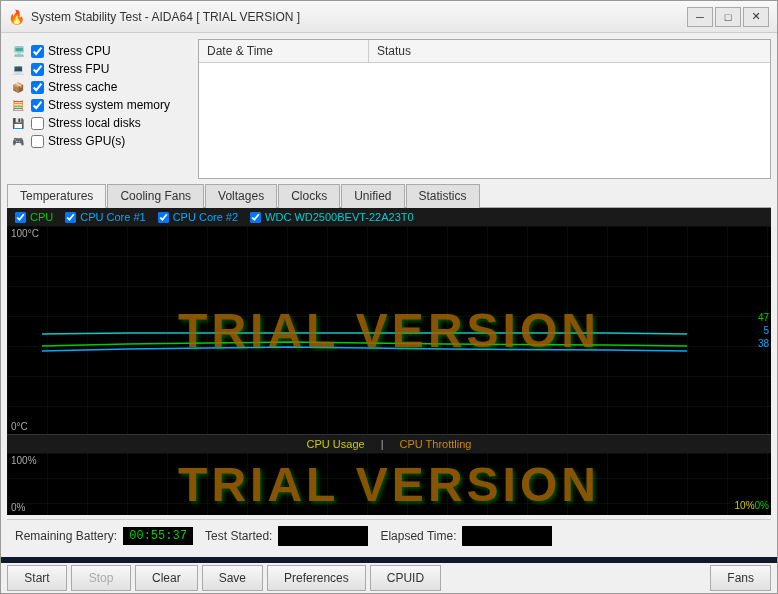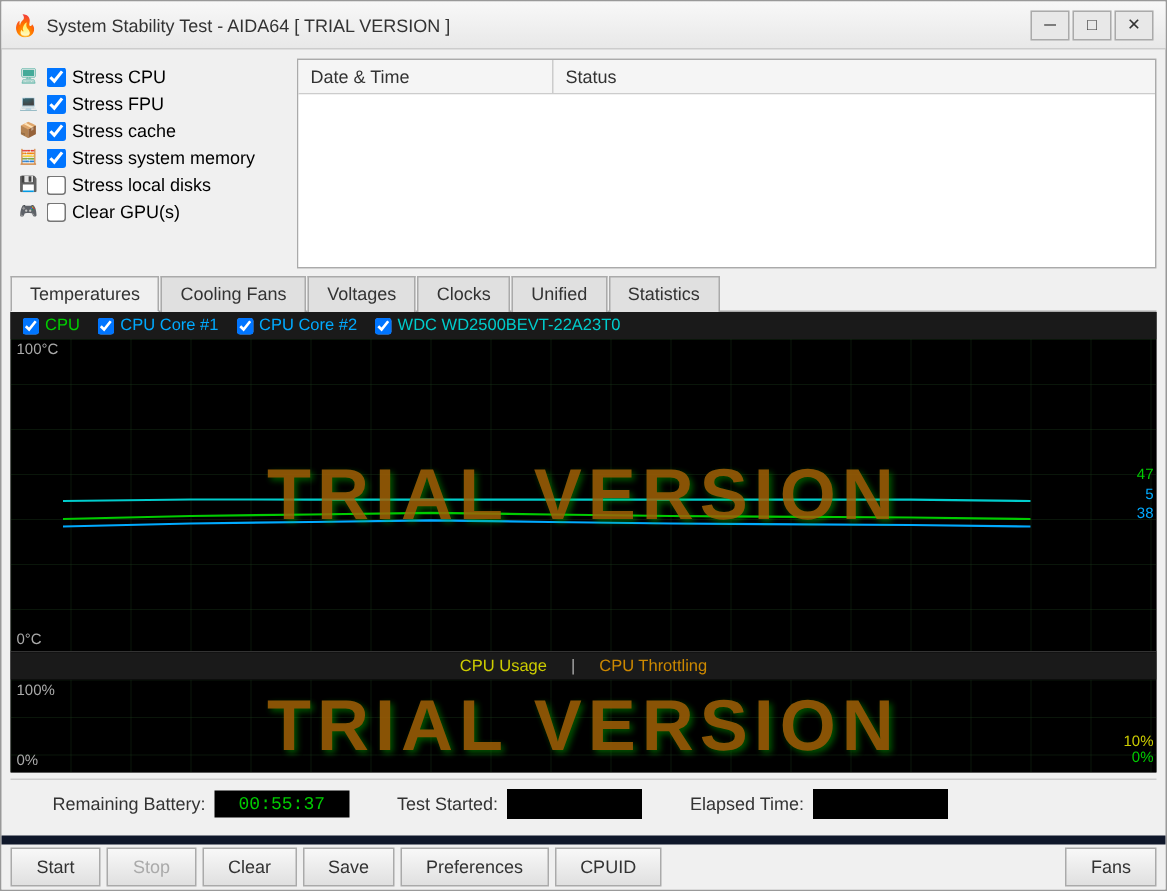--- a/index.html
+++ b/index.html
@@ -262,45 +262,44 @@
       flex: 1;
       position: relative;
       overflow: hidden;
     }
 
     .bottom-values-right {
       position: absolute;
       right: 2px;
       bottom: 4px;
       display: flex;
-      flex-direction: column;
+      flex-direction: row;
       align-items: flex-end;
     }
 
     .status-bar {
       height: 32px;
       background: #f0f0f0;
       border-top: 1px solid #ccc;
       display: flex;
       align-items: center;
       padding: 0 8px;
       gap: 12px;
     }
     .status-item {
       display: flex;
       align-items: center;
       gap: 6px;
       font-size: 12px;
       color: #333;
-      margin-left: 20px;
     }
     .status-value {
       background: #000;
       color: #00cc00;
-      padding: 2px 16px;
+      padding: 2px 6px;
       font-size: 12px;
       min-width: 70px;
       text-align: center;
       font-family: 'Courier New', monospace;
     }
     .status-value-dark {
       background: #000;
       color: #000;
       padding: 2px 6px;
       font-size: 12px;
@@ -377,21 +376,21 @@
             <span>Stress system memory</span>
           </div>
           <div class="checkbox-item">
             <span class="item-icon" style="color: rgb(170, 170, 170);">💾</span>
             <input type="checkbox" style="">
             <span>Stress local disks</span>
           </div>
           <div class="checkbox-item">
             <span class="item-icon" style="color: rgb(68, 68, 170);">🎮</span>
             <input type="checkbox" style="">
-            <span>Clear GPU(s)</span>
+            <span>Stress GPU(s)</span>
           </div>
         </div>
 
       <div class="log-panel">
         <div class="log-header">
           <div class="log-col">Date &amp; Time</div>
           <div class="log-col">Status</div>
         </div>
         <div class="log-rows"></div>
       </div>

